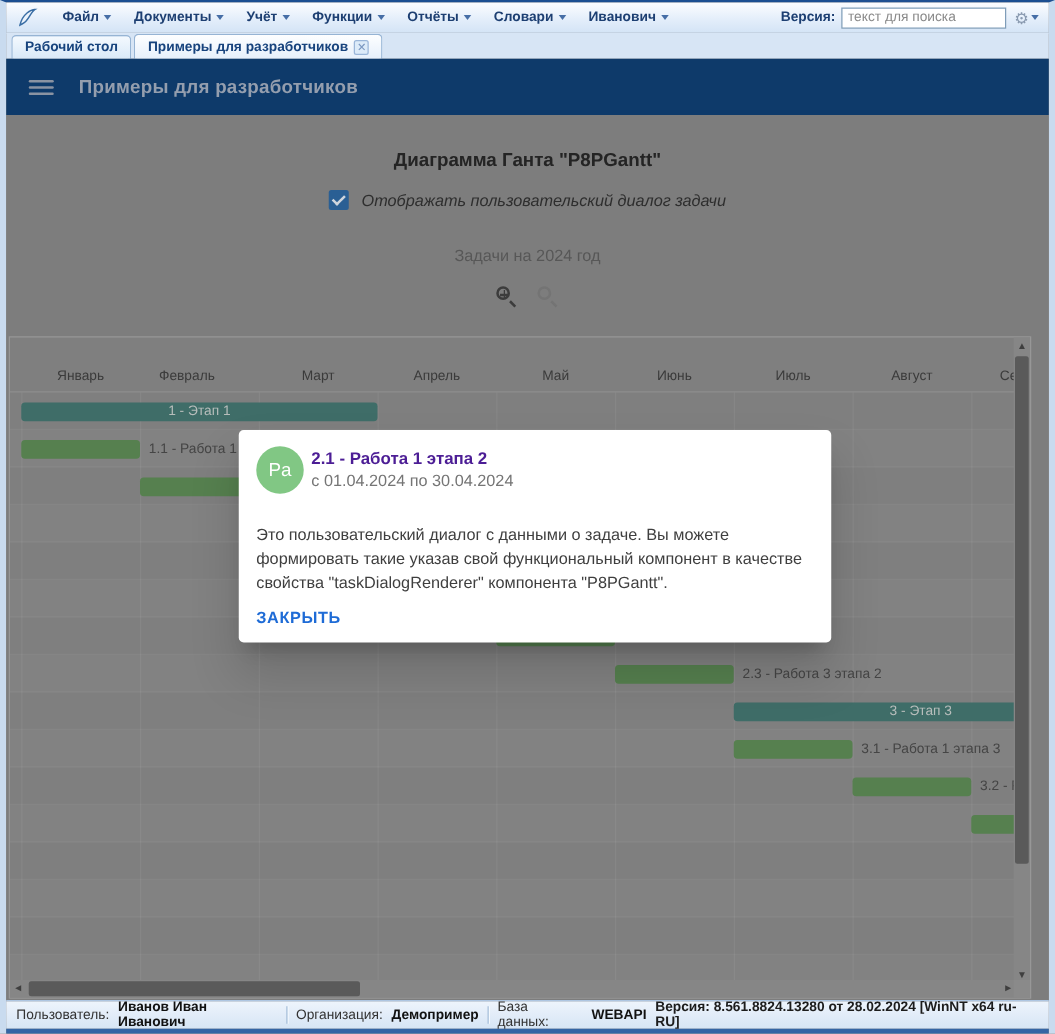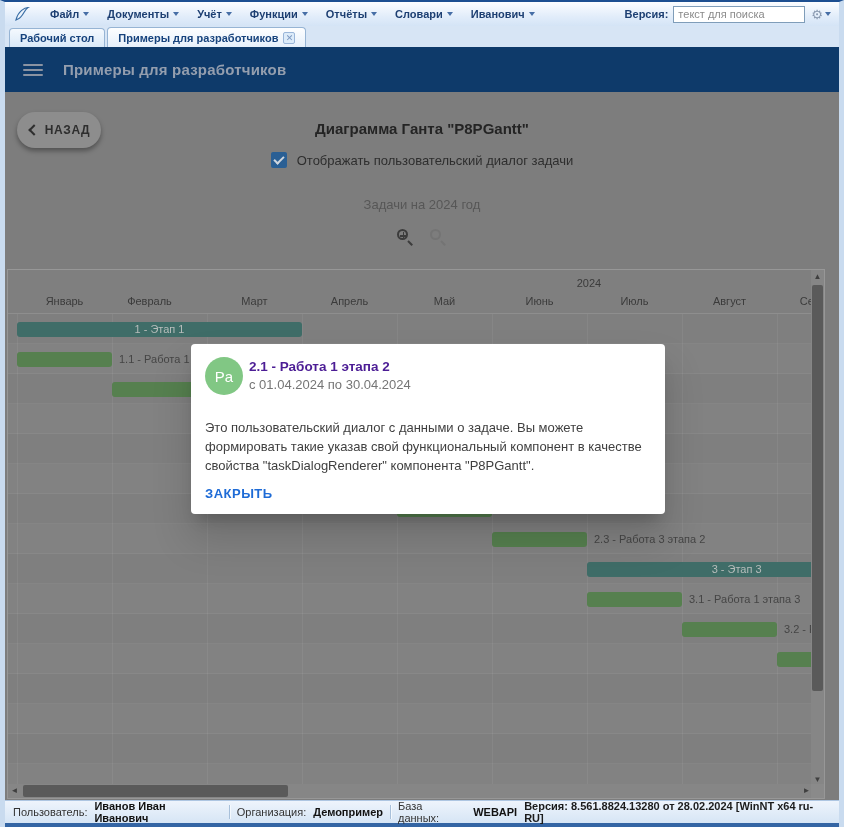--- a/index.html
+++ b/index.html
@@ -45,21 +45,21 @@
   #content { position:absolute; left:0; right:0; top:90px; bottom:27px; background:#7d7d7d; overflow:hidden; }
   #back-btn { position:absolute; left:12px; top:20px; width:84px; height:36px; border-radius:18px;
     background:#8d8d8d; border:none; box-shadow:0 3px 5px rgba(0,0,0,.35); display:flex;
     align-items:center; justify-content:center; gap:7px; font-size:12px; font-weight:bold;
     color:#2e2e2e; letter-spacing:.6px; font-family:inherit; }
   #back-chevron { width:8px; height:8px; border-left:2px solid #2e2e2e; border-bottom:2px solid #2e2e2e;
     transform:rotate(45deg); margin-left:2px; }
   #page-title { position:absolute; left:0; right:0; top:28px; text-align:center;
     font-size:15px; font-weight:bold; color:#242424; }
   #checkbox-row { position:absolute; left:0; right:0; top:60px; display:flex;
-    align-items:center; justify-content:center; gap:10px; }
+    align-items:center; justify-content:center; gap:10px;font-style:italic; }
   #dialog-checkbox { width:16px; height:16px; background:#2a5f94; border-radius:2px; position:relative; }
   #dialog-checkbox::after { content:""; position:absolute; left:5px; top:2px; width:4px; height:8px;
     border-right:2px solid #cfd6de; border-bottom:2px solid #cfd6de; transform:rotate(45deg); }
   #checkbox-label { font-size:13px; color:#2e2e2e; }
   #gantt-subtitle { position:absolute; left:0; right:0; top:105px; text-align:center;
     font-size:13px; color:#575757; }
   #zoom-row { position:absolute; left:0; right:0; top:137px; display:flex;
     justify-content:center; gap:16px; }
   .mag { position:relative; width:17px; height:17px; }
   .mag .lens { position:absolute; left:0; top:0; width:11px; height:11px; border:2px solid currentColor;
@@ -181,24 +181,20 @@
   <div id="app-header">
     <div id="hamburger">
       <span></span>
         <span></span>
         <span></span>
     </div>
     <span id="app-title">Примеры для разработчиков</span>
   </div>
 
   <div id="content">
-    <button id="back-btn">
-      <span id="back-chevron"></span>
-      <span>НАЗАД</span>
-    </button>
     <div id="page-title">Диаграмма Ганта "P8PGantt"</div>
     <div id="checkbox-row">
       <span id="dialog-checkbox"></span>
       <span id="checkbox-label">Отображать пользовательский диалог задачи</span>
     </div>
     <div id="gantt-subtitle">Задачи на 2024 год</div>
     <div id="zoom-row">
       <span class="mag" id="zoom-in-icon">
         <span class="lens"></span>
           <span class="handle"></span>
@@ -206,23 +202,20 @@
           <span class="plus-v"></span>
       </span>
       <span class="mag" id="zoom-out-icon">
         <span class="lens"></span>
           <span class="handle"></span>
       </span>
     </div>
 
     <div id="gantt">
       <div id="gantt-clip">
-        <div id="year-row">
-          <span id="year-label">2024</span>
-        </div>
         <div id="months-row">
             <span class="month-label" style="left: 9px;">Январь</span>
             <span class="month-label" style="left: 94px;">Февраль</span>
             <span class="month-label" style="left: 199px;">Март</span>
             <span class="month-label" style="left: 294px;">Апрель</span>
             <span class="month-label" style="left: 389px;">Май</span>
             <span class="month-label" style="left: 484px;">Июнь</span>
             <span class="month-label" style="left: 579px;">Июль</span>
             <span class="month-label" style="left: 674px;">Август</span>
             <span class="month-label" style="left: 769px;">Сентябрь</span>

